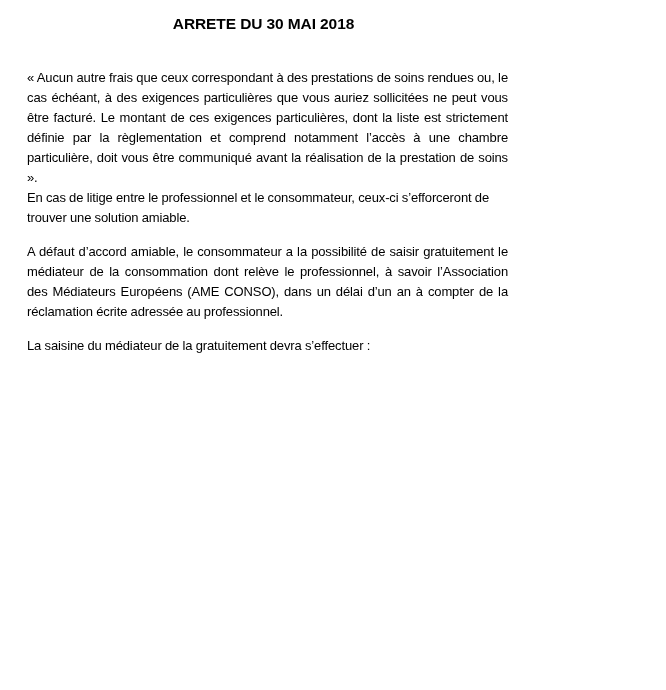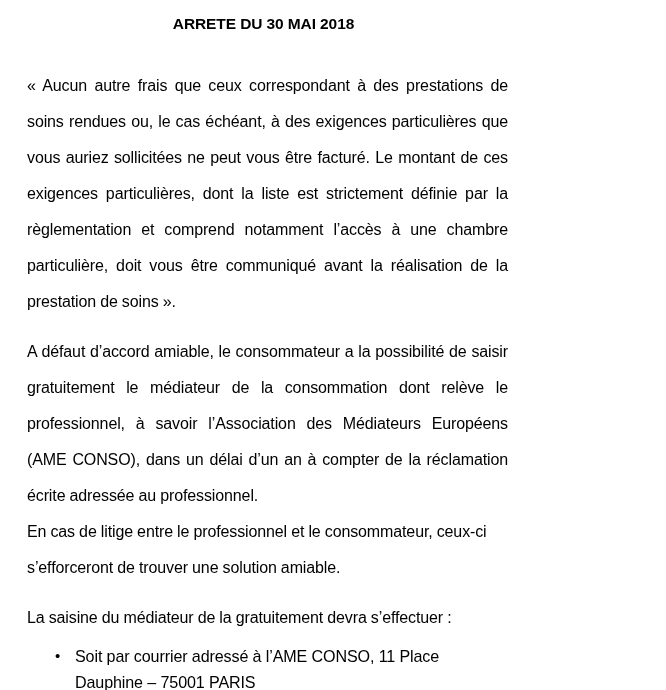--- a/index.html
+++ b/index.html
@@ -55,22 +55,22 @@
     vertical-align: super;
     line-height: 0;
   }
 
   .body-wrap {
     padding-top: 34px;
   }
 
   p.para {
     margin: 0;
-    font-size: 16px;
-    line-height: 36px;
+    font-size: 13px;
+    line-height: 20px;
     letter-spacing: -0.12px;
     text-align: justify;
     text-justify: inter-word;
     word-spacing: -0.2px;
   }
 
   p.para.nojust {
     text-align: left;
   }
 
@@ -127,26 +127,23 @@
     <h1 class="doc-title">ARRETE DU 30 MAI 2018</h1>
 
   </div>
 
   <div class="body-wrap">
 
     <p class="para">« Aucun autre frais que ceux correspondant à des prestations de soins rendues ou, le cas échéant, à des exigences particulières que vous auriez sollicitées ne peut vous être facturé. Le montant de ces exigences particulières, dont la liste est strictement définie par la règlementation et comprend notamment l’accès à une chambre particulière, doit vous être communiqué avant la réalisation de la prestation de soins ».</p>
 
 
 
+    <p class="para nojust after-head">En cas de litige entre le professionnel et le consommateur, ceux-ci s’efforceront de trouver une solution amiable.</p>
+
     <p class="para gap-md">A défaut d’accord amiable, le consommateur a la possibilité de saisir gratuitement le médiateur de la consommation dont relève le professionnel, à savoir l’Association des Médiateurs Européens (AME CONSO), dans un délai d’un an à compter de la réclamation écrite adressée au professionnel.</p>
-
-    <p class="para nojust after-head">En cas de litige entre le professionnel et le consommateur, ceux-ci s’efforceront de trouver une solution amiable.</p>
 
     <p class="para nojust gap-md">La saisine du médiateur de la gratuitement devra s’effectuer :</p>
 
     <ul class="bullets">
-      <li>
-        <span>Soit par courrier adressé à l’AME CONSO, 11 Place Dauphine – 75001 PARIS</span>
-      </li>
     </ul>
 
   </div>
 </div>
 
 </body></html>

